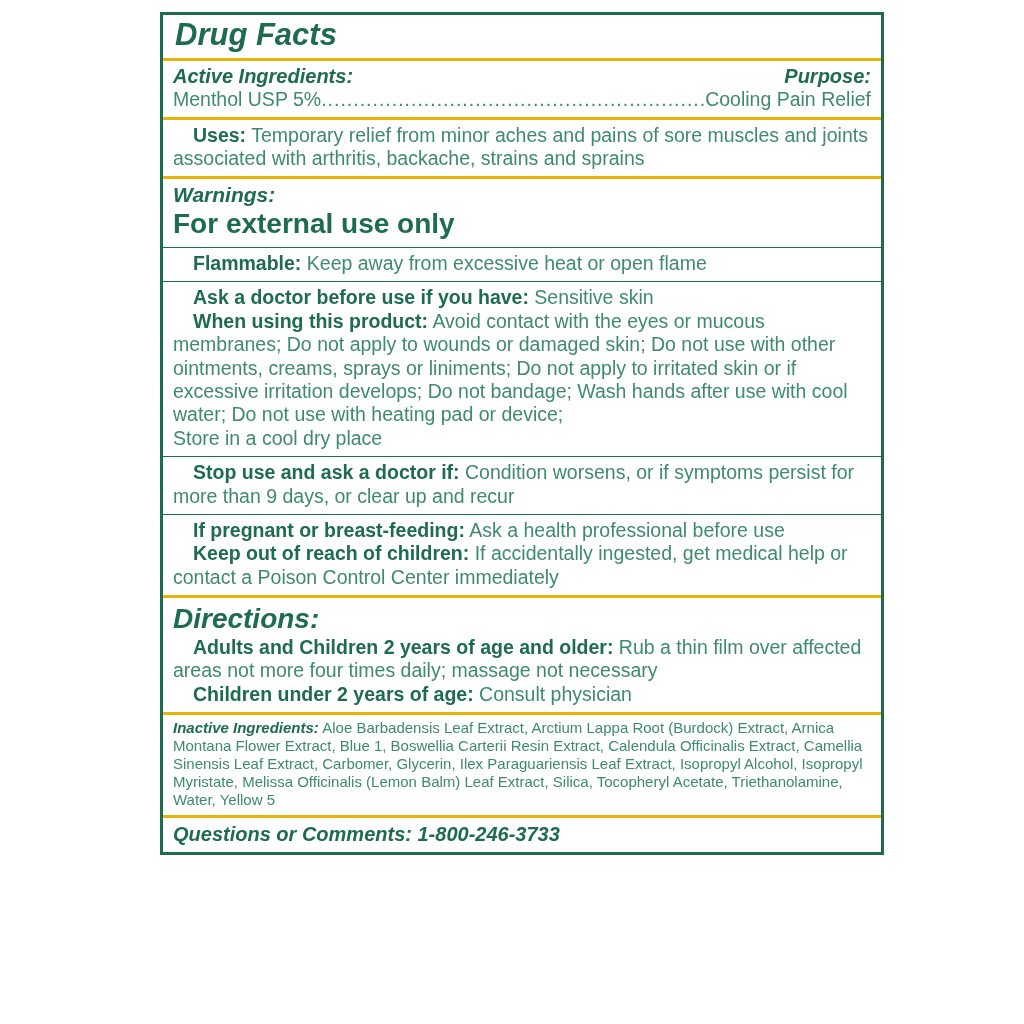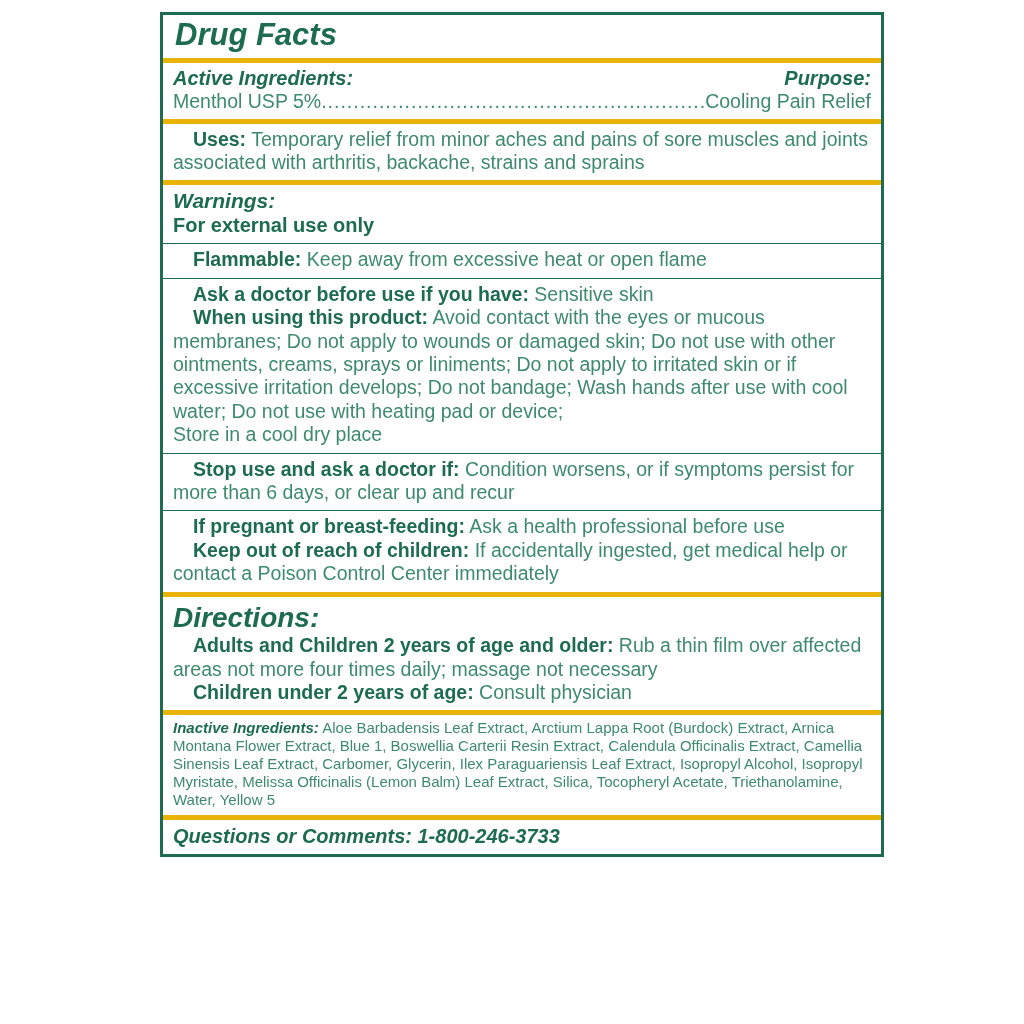--- a/index.html
+++ b/index.html
@@ -34,21 +34,21 @@
     color: #1d6b50;
   }
 
   .row {
     box-sizing: border-box;
     padding: 4px 10px 6px 10px;
   }
 
   
   .sep-thick {
-    border-top: 5px solid #eab308;
+    border-top: 3px solid #eab308;
   }
   
   .sep-thin {
     border-top: 1.5px solid #1d6b50;
   }
 
   .title {
     font-size: 31px;
     font-weight: bold;
     font-style: italic;
@@ -102,21 +102,21 @@
     line-height: 1.2;
   }
 
   .warnings-title {
     font-size: 21px;
     font-weight: bold;
     font-style: italic;
     line-height: 1.15;
   }
   .warnings-sub {
-    font-size: 20px;
+    font-size: 28px;
     font-weight: bold;
     line-height: 1.2;
     color: #1d6b50;
   }
 
   .directions-title {
     font-size: 28px;
     font-weight: bold;
     font-style: italic;
     line-height: 1.2;
@@ -186,21 +186,21 @@
       </div>
       <div>
         <span class="head-bold">When using this product:</span>
         <span class="body-text">Avoid contact with the eyes or mucous membranes; Do not apply to wounds or damaged skin; Do not use with other ointments, creams, sprays or liniments; Do not apply to irritated skin or if excessive irritation develops; Do not bandage; Wash hands after use with cool water; Do not use with heating pad or device;</span>
       </div>
       <div class="body-text">Store in a cool dry place</div>
     </div>
 
     <div class="row sep-thin block">
       <span class="head-bold">Stop use and ask a doctor if:</span>
-      <span class="body-text">Condition worsens, or if symptoms persist for more than 6 days, or clear up and recur</span>
+      <span class="body-text">Condition worsens, or if symptoms persist for more than 9 days, or clear up and recur</span>
     </div>
 
     <div class="row sep-thin block">
       <div>
         <span class="head-bold">If pregnant or breast-feeding:</span>
         <span class="body-text">Ask a health professional before use</span>
       </div>
       <div>
         <span class="head-bold">Keep out of reach of children:</span>
         <span class="body-text">If accidentally ingested, get medical help or contact a Poison Control Center immediately</span>

